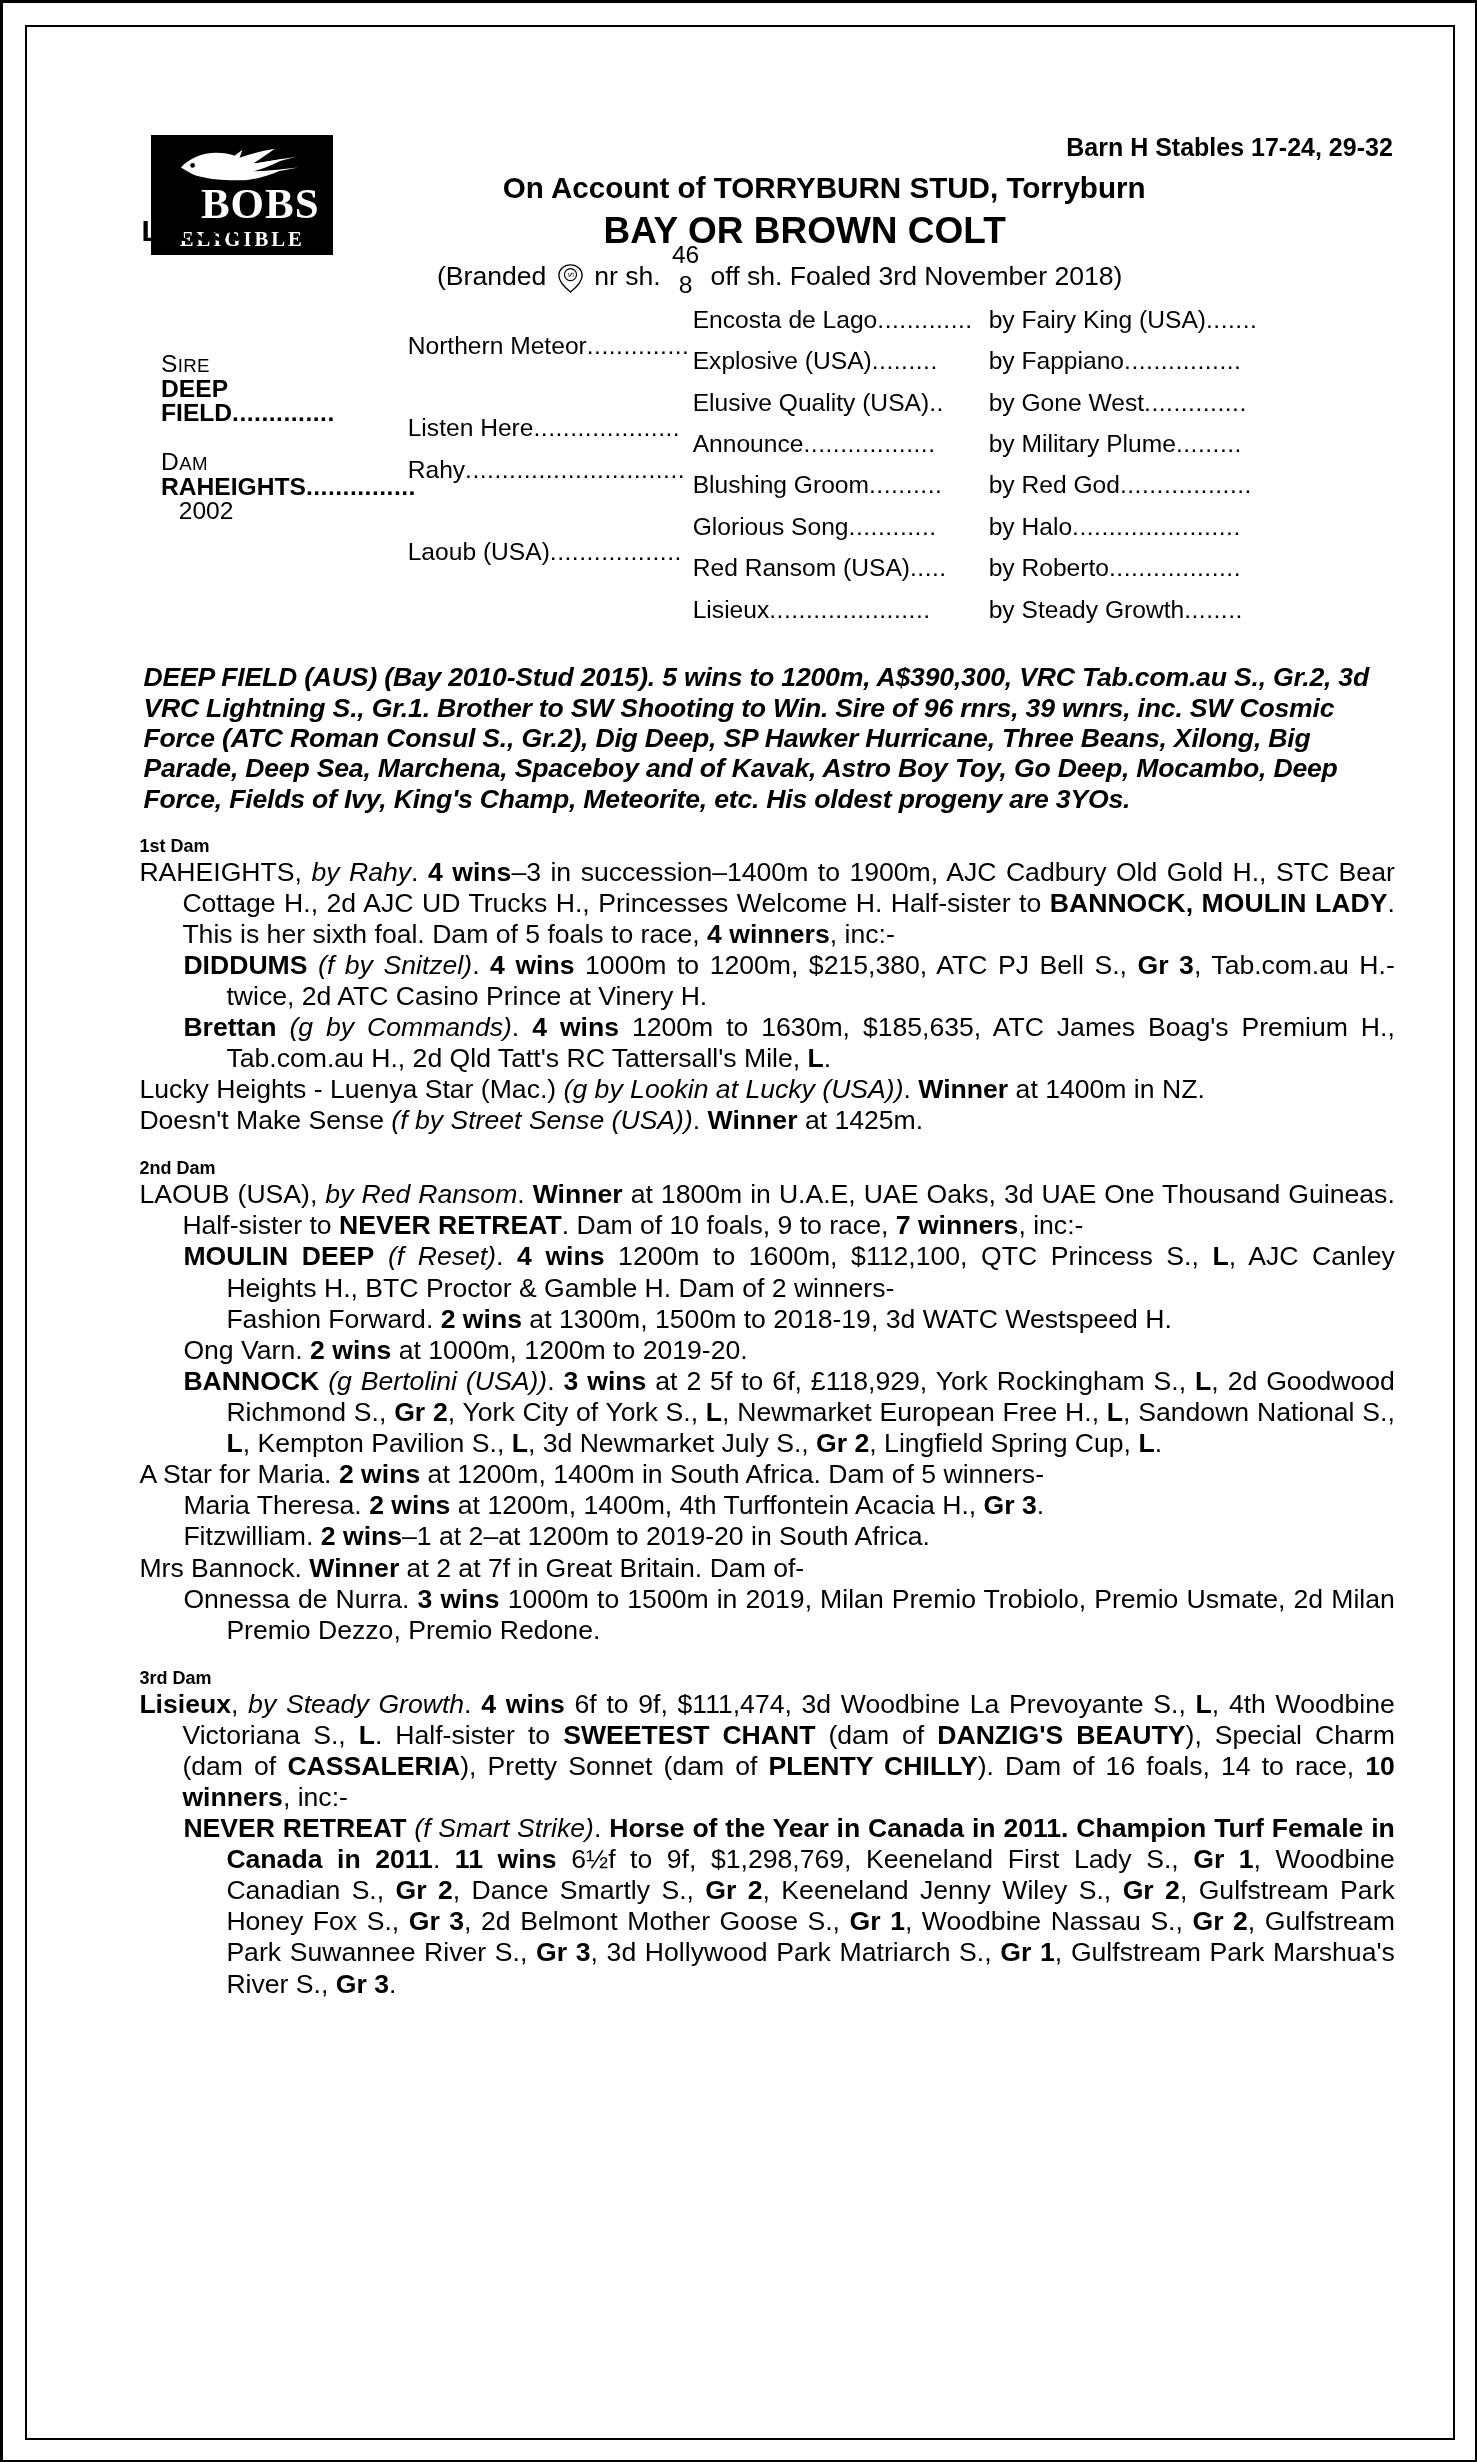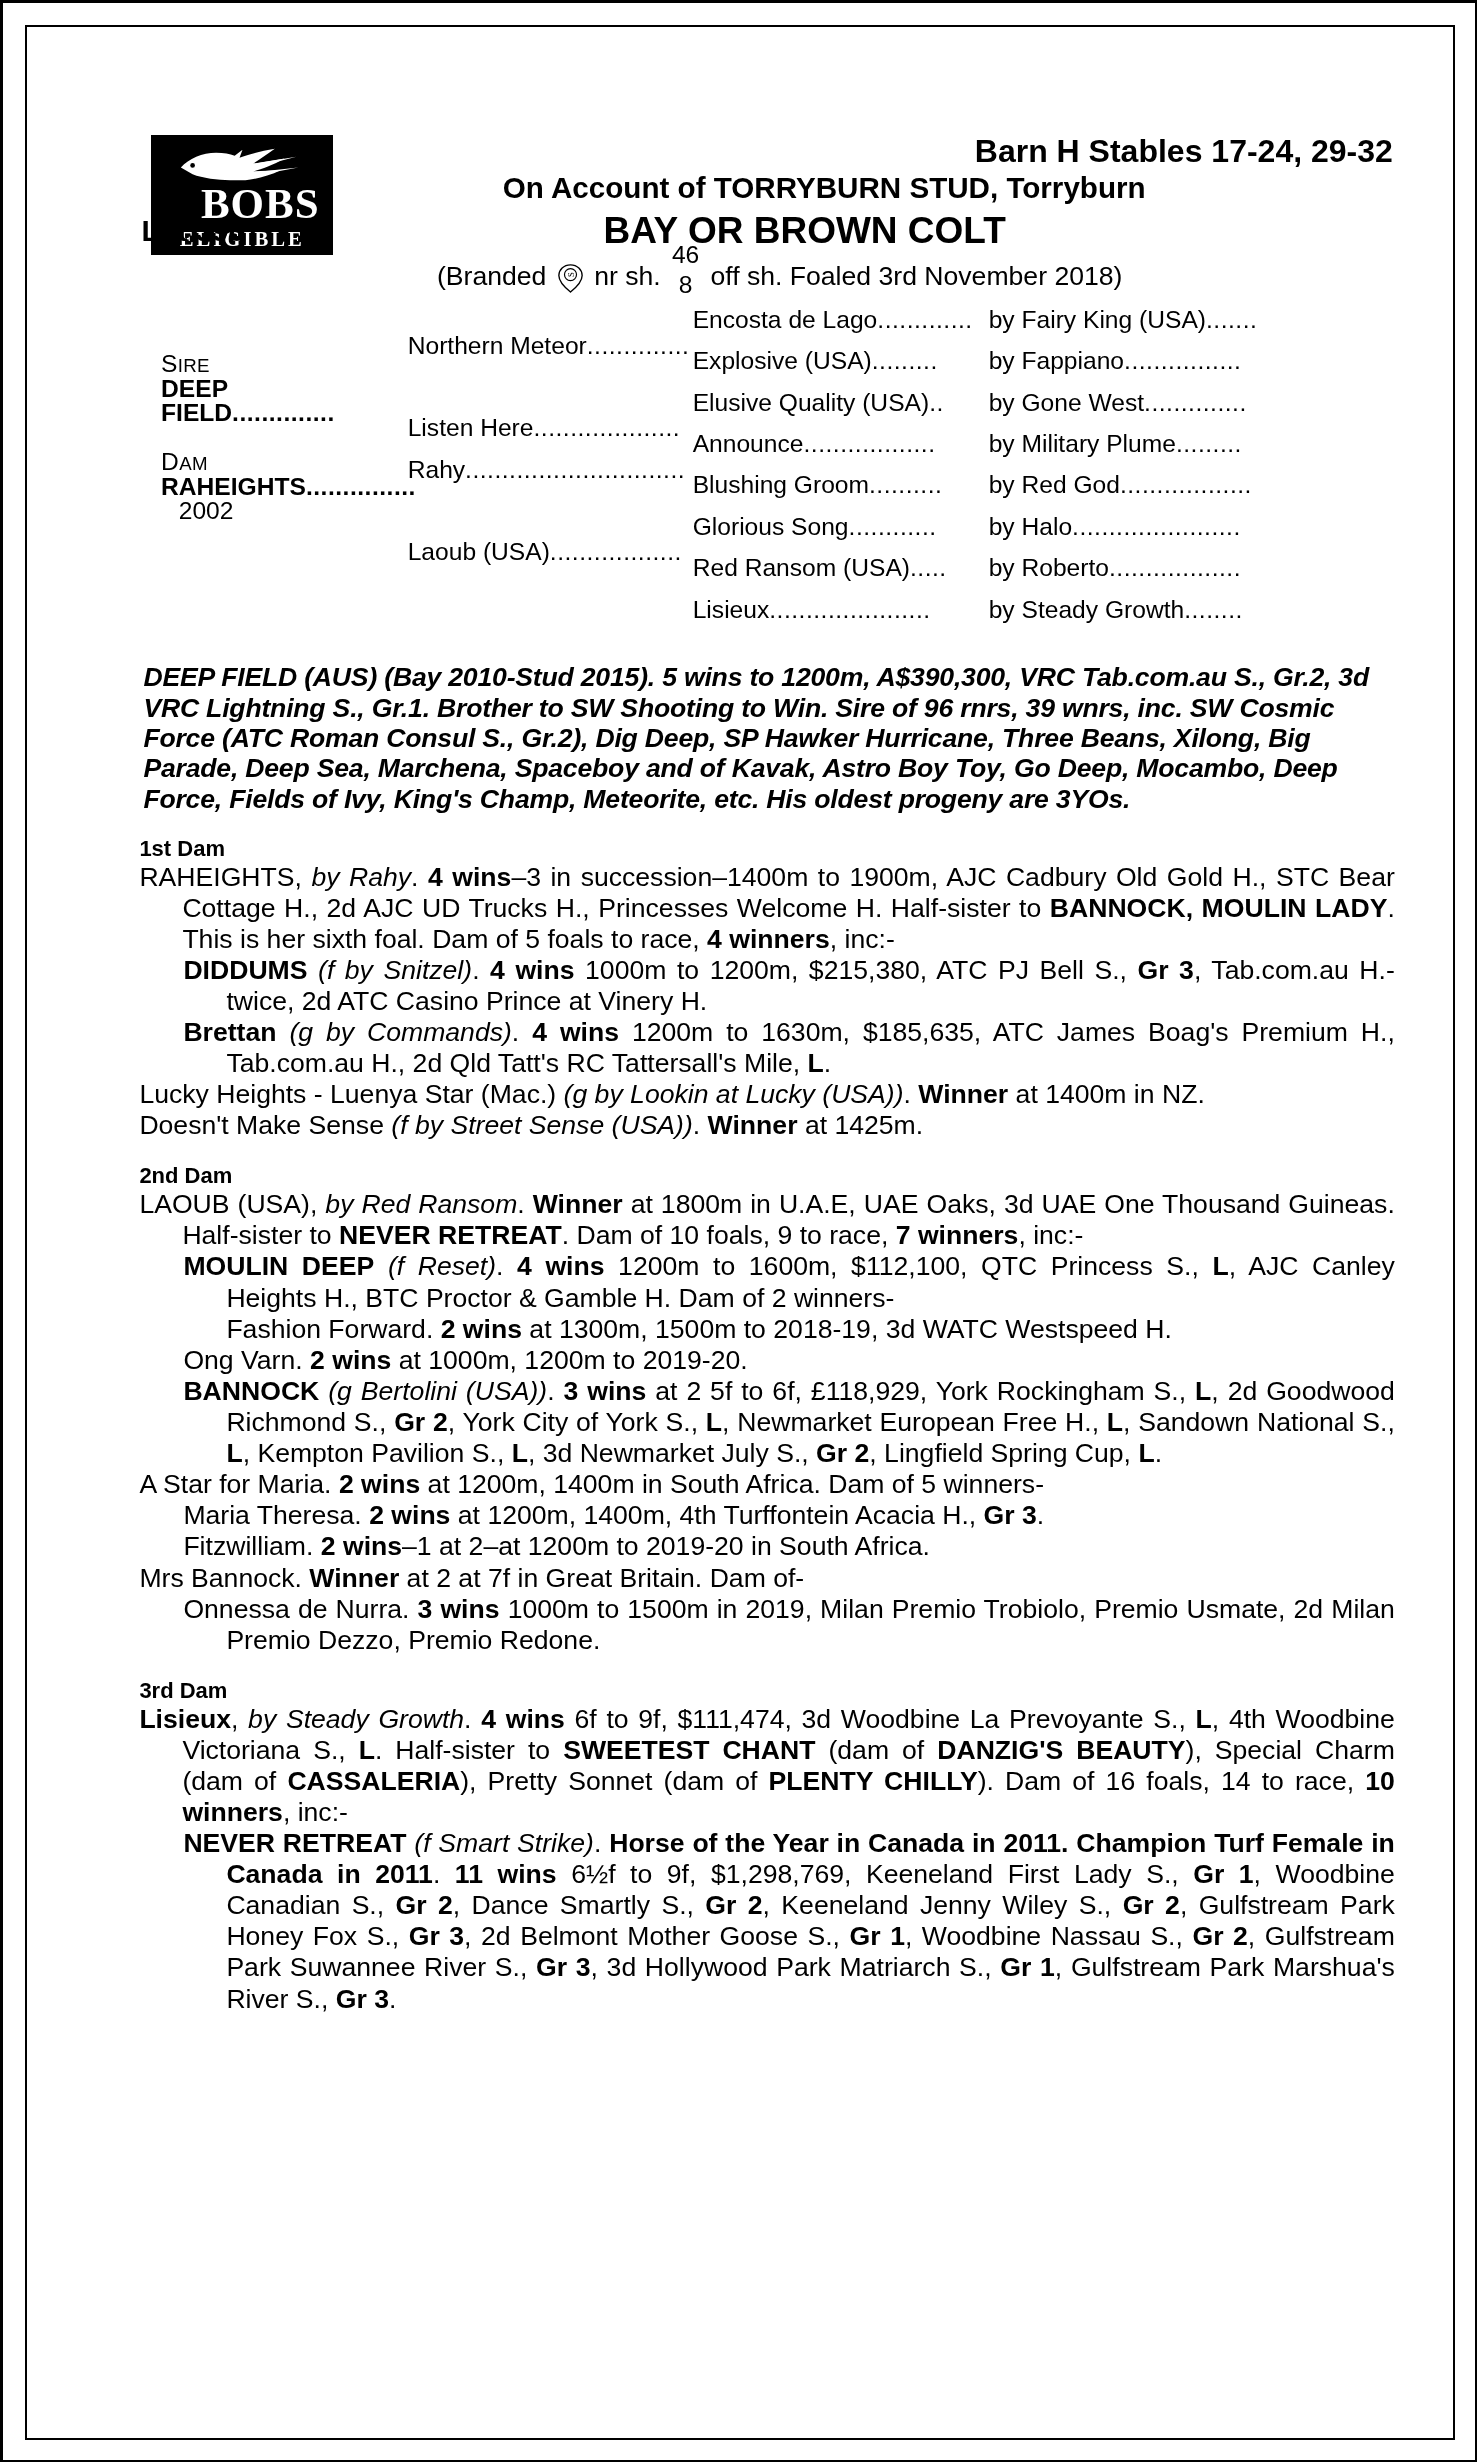--- a/index.html
+++ b/index.html
@@ -83,21 +83,21 @@
     font-size: 20.7px;
     font-weight: 700;
     letter-spacing: 3px;
     line-height: 1;
   }
 
   .barn {
     position: absolute;
     right: 5.9px;
     top: 37px;
-    font-size: 32px;
+    font-size: 25px;
     font-weight: 700;
     white-space: nowrap;
   }
   .account {
     position: absolute;
     left: 0; right: 0;
     top: 75px;
     text-align: center;
     font-size: 29.6px;
     font-weight: 700;
@@ -229,21 +229,21 @@
     line-height: 1.14;
     font-weight: 700;
     font-style: italic;
     letter-spacing: -0.2px;
   }
 
   
   .dam-head {
     margin-top: 21.7px;
     padding-left: 17.7px;
-    font-size: 22px;
+    font-size: 18px;
     font-weight: 700;
   }
   .block {
     font-size: 26.6px;
     line-height: 1.17;
     padding-left: 17.7px;
     padding-right: 3.9px;
     text-align: justify;
   }
   .ent {

